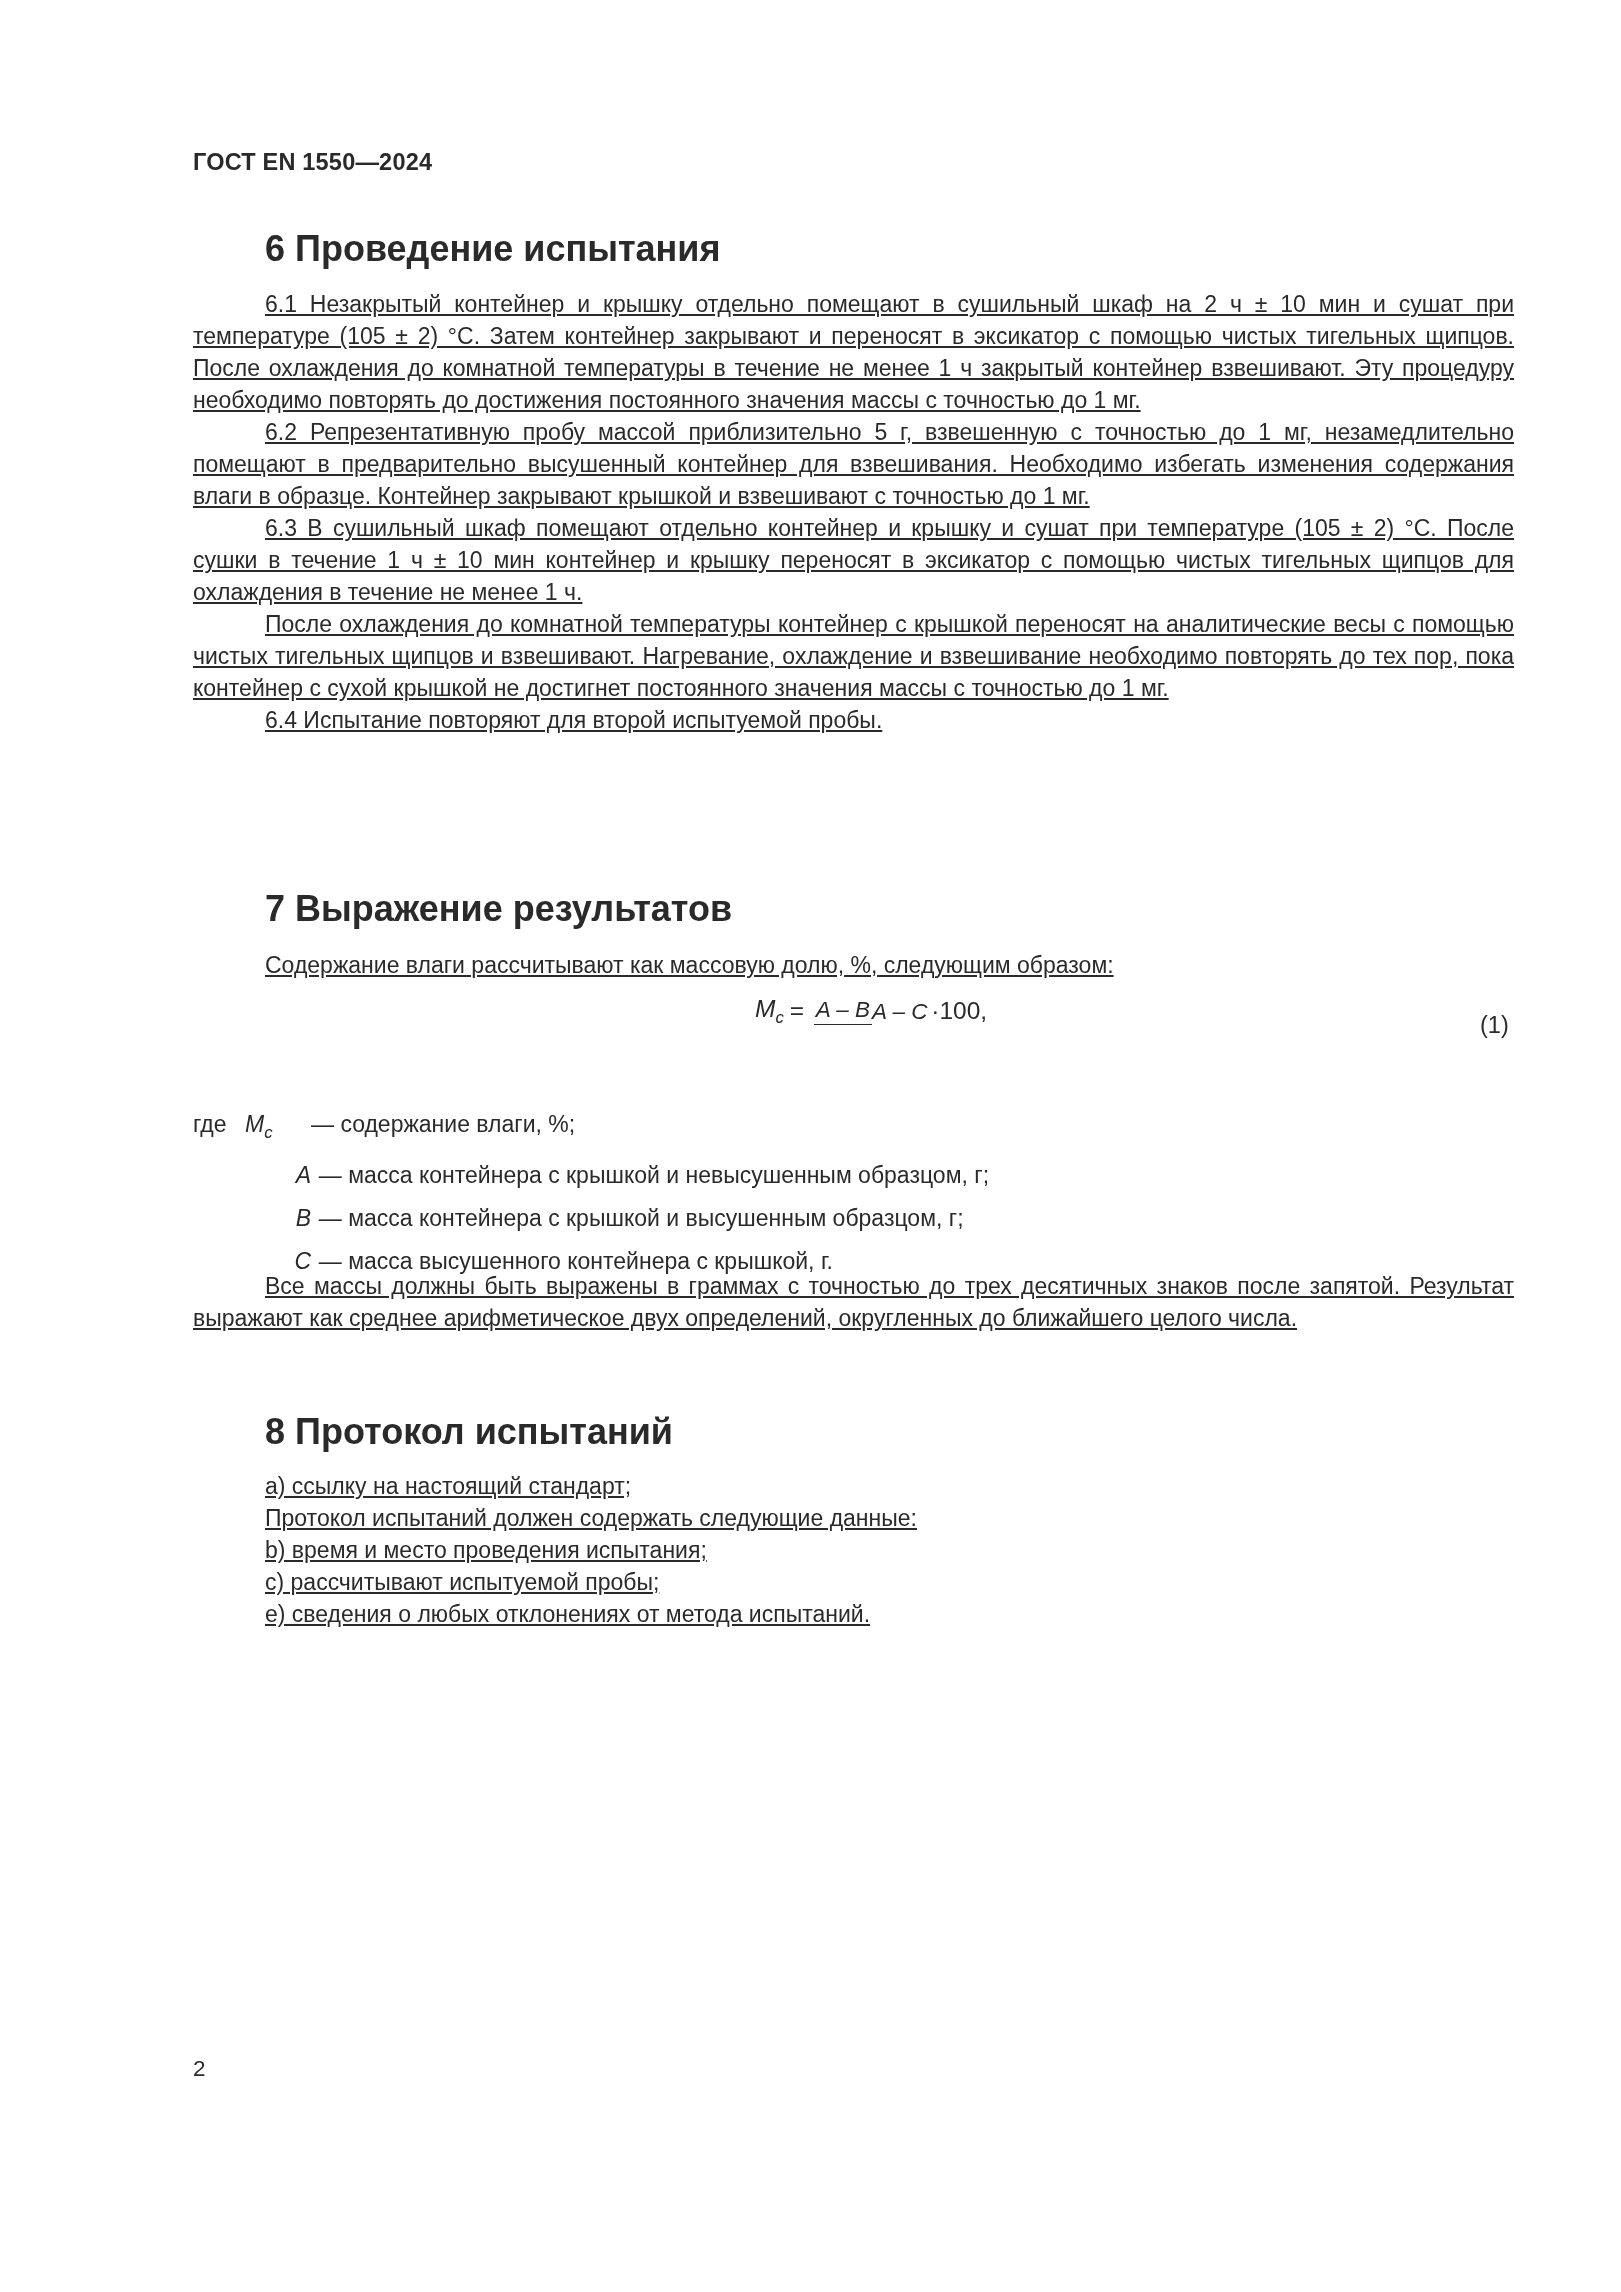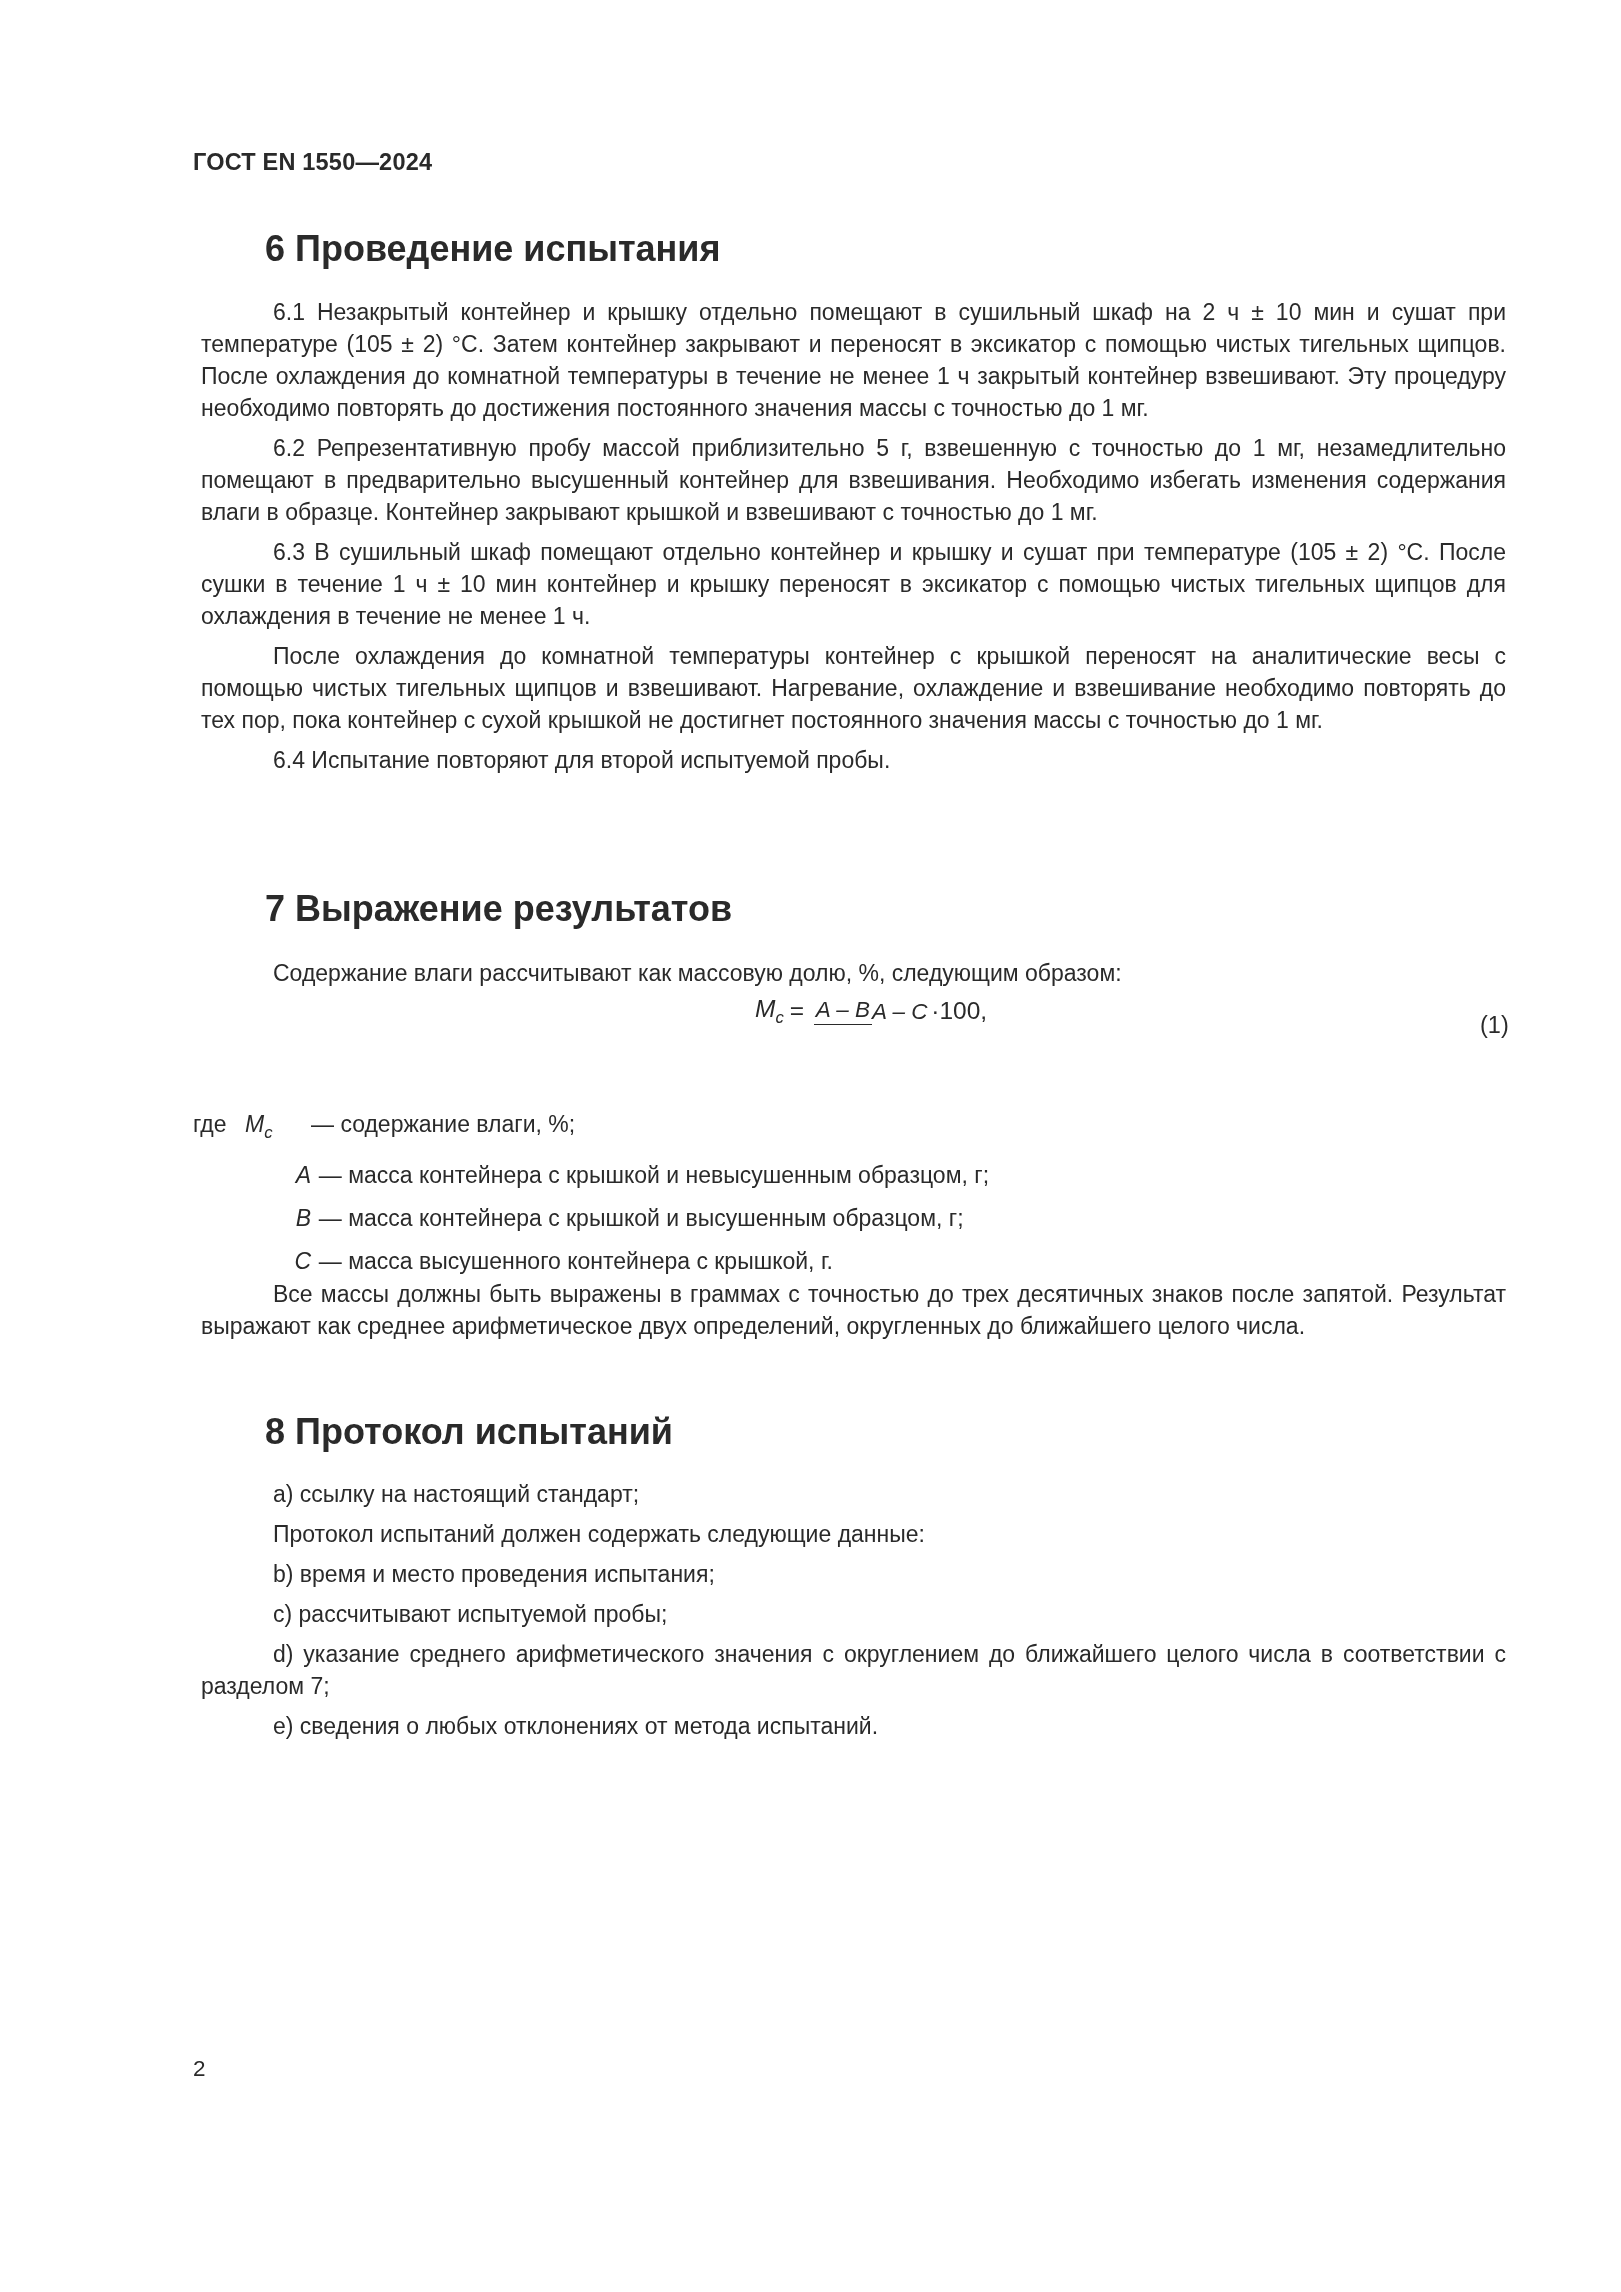--- a/index.html
+++ b/index.html
@@ -2,21 +2,21 @@
 <html><head>
 <meta charset="utf-8">
 <style>
   html, body { margin:0; padding:0; background:#ffffff; }
   body { width:1621px; height:2293px; position:relative; overflow:hidden;
          font-family:"Liberation Sans", sans-serif; color:#2a2a2a; }
   .abs { position:absolute; }
   .hdr { left:193px; top:149px; font-size:23.5px; font-weight:bold; letter-spacing:0.2px; }
   .sec { left:265px; font-size:36px; font-weight:bold; }
   .body { left:193px; width:1321px; font-size:23px; line-height:32px; }
-  .p { margin:8px; text-align:justify; text-indent:72px; }
+  .p { margin:0; text-align:justify; text-indent:72px;text-decoration:underline; }
   .p.last { text-align-last:left; }
   .formula { top:995px; left:755px; font-size:24.5px; font-style:italic; display:flex; align-items:center; }
   .frac { display:inline-flex; flex-direction:row; align-items:center; margin:0 3.9px; font-size:22.5px; }
   .frac .num { border-bottom:1.5px solid #2a2a2a; padding:0 2px 1px; }
   .frac .den { padding-top:1px; }
   .sub { font-size:16.7px; vertical-align:-5.9px; }
   .upright { font-style:normal; }
   .eqno { top:1012px; left:1480px; font-size:23.5px; }
   .defs { left:193px; top:1103px; font-size:23px; line-height:43px; }
   .defrow { display:flex; }
@@ -80,18 +80,17 @@
   <p class="p">Все массы должны быть выражены в граммах с точностью до трех десятичных знаков после запятой. Результат выражают как среднее арифметическое двух определений, округленных до ближайшего целого числа.</p>
 </div>
 
 <div class="abs sec" style="top:1411px;">8  Протокол испытаний</div>
 
 <div class="abs body" style="top:1470px;">
   <p class="p last">a)  ссылку на настоящий стандарт;</p>
   <p class="p last">Протокол испытаний должен содержать следующие данные:</p>
   <p class="p last">b)  время и место проведения испытания;</p>
   <p class="p last">c)  рассчитывают испытуемой пробы;</p>
-  <p class="p">d)  указание среднего арифметического значения с округлением до ближайшего целого числа в соответствии с разделом 7;</p>
   <p class="p last">e)  сведения о любых отклонениях от метода испытаний.</p>
 </div>
 
 <div class="abs pg">2</div>
 
 
 </body></html>

